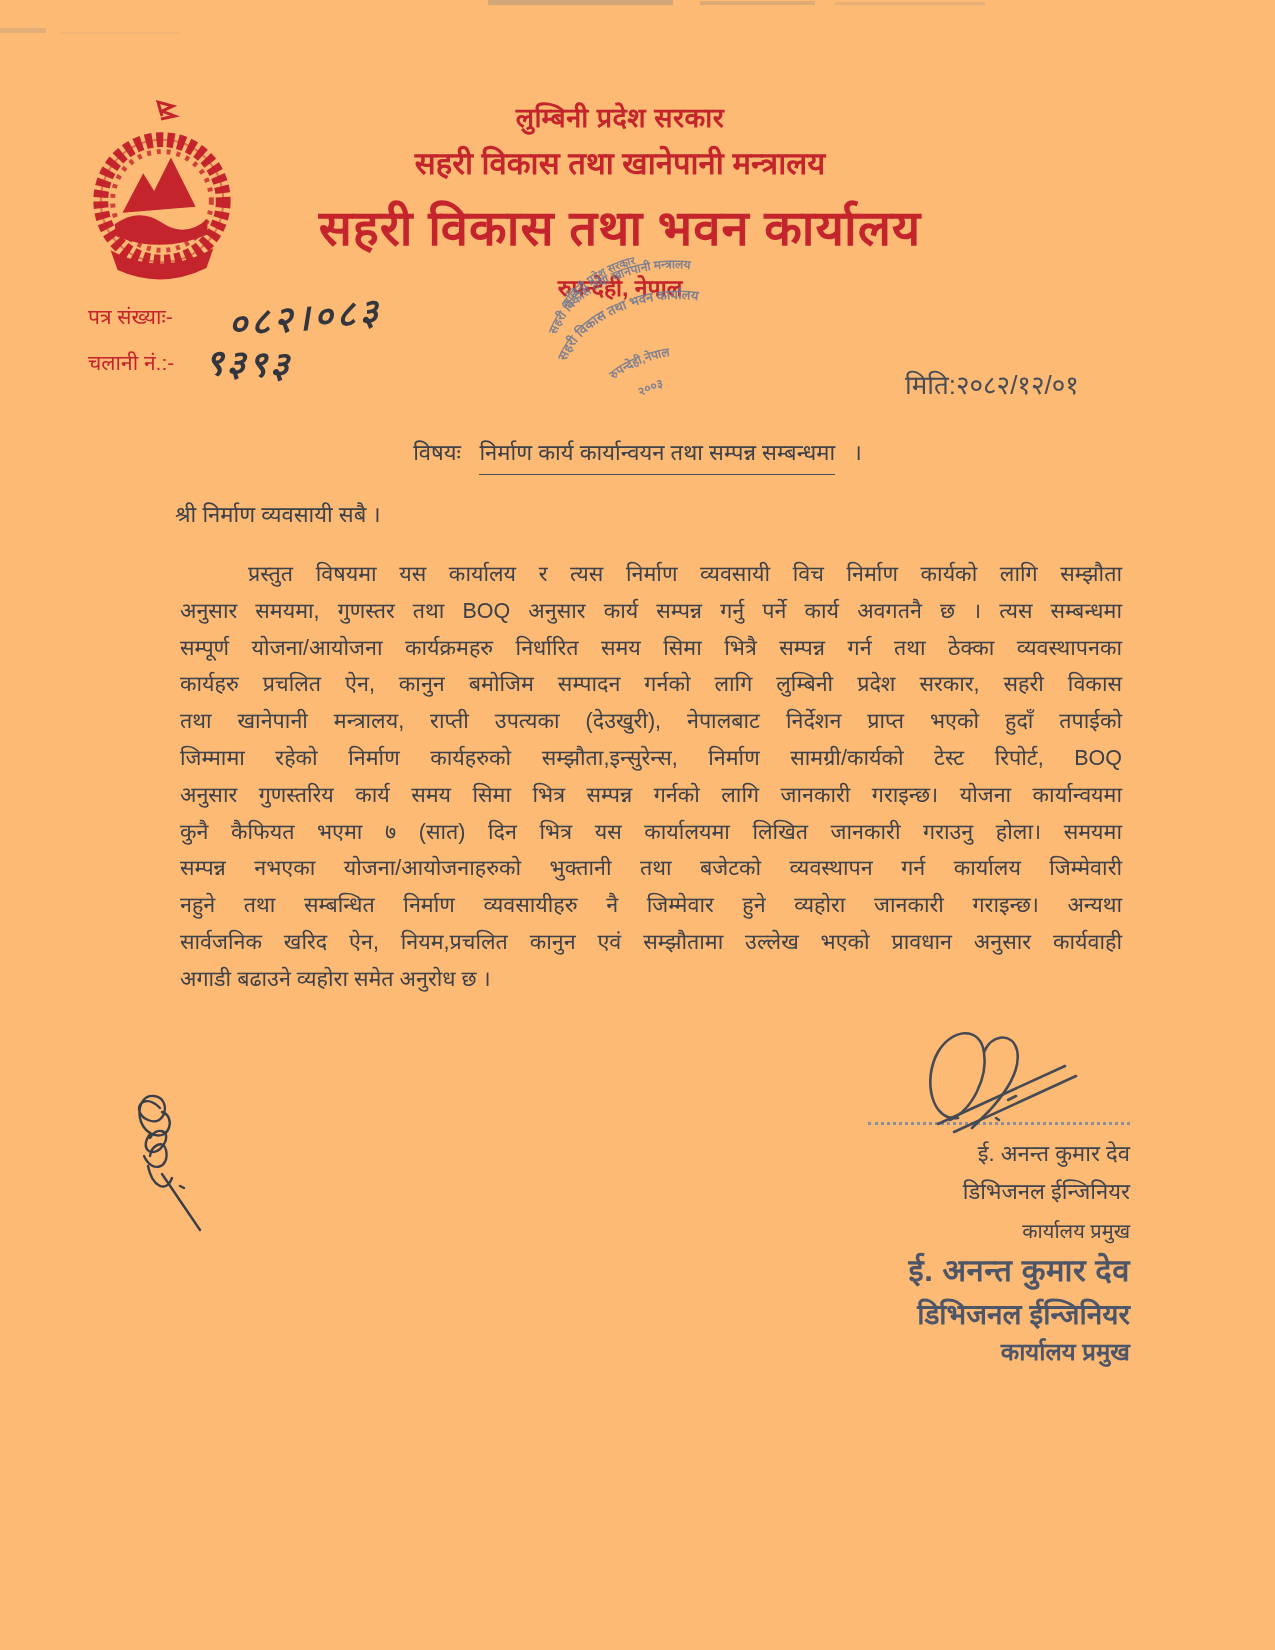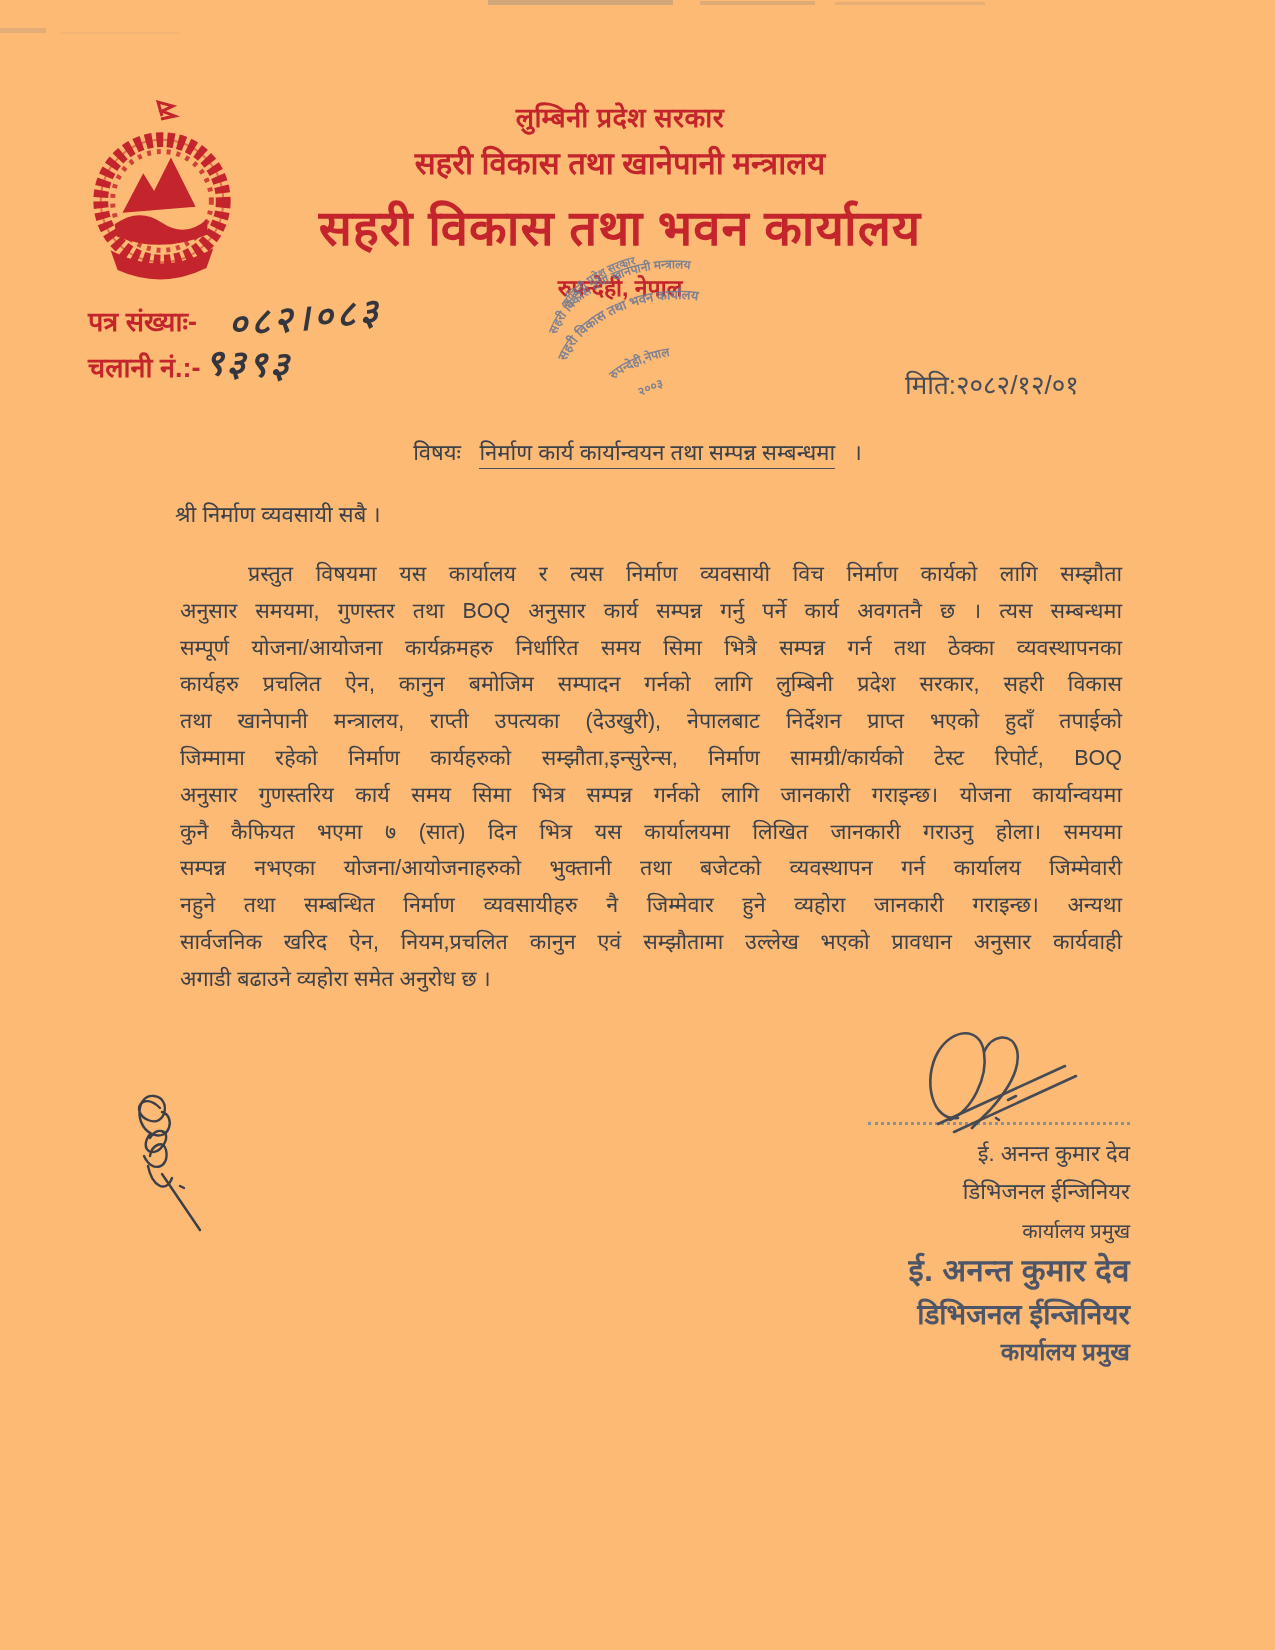--- a/index.html
+++ b/index.html
@@ -25,31 +25,31 @@
   .lh-center{position:absolute;left:250px;top:98px;width:740px;text-align:center;color:#c4242b;}
   .lh-gov{font-size:27px;font-weight:700;letter-spacing:.5px;}
   .lh-min{font-size:31px;font-weight:700;margin-top:6px;}
   .lh-office{font-size:49px;font-weight:700;margin-top:10px;letter-spacing:1px;}
   .lh-loc{font-size:23px;font-weight:700;margin-top:12px;}
   .phones{position:absolute;right:130px;top:96px;width:260px;text-align:right;color:#c4242b;font-weight:700;font-size:19px;line-height:26px;}
 
   .seal{position:absolute;left:520px;top:238px;width:270px;height:170px;opacity:.88;}
 
   
-  .ref-label{position:absolute;color:#c4242b;font-weight:700;font-size:27px;}
+  .ref-label{position:absolute;color:#c4242b;font-weight:400;font-size:21px;}
   .ref-patra{left:88px;top:302px;}
   .ref-chalani{left:88px;top:348px;}
   .handwrit{position:absolute;color:#33363f;font-size:36px;font-style:italic;font-weight:600;}
   .hw-patra{left:228px;top:292px;transform:rotate(-5deg);letter-spacing:4px;}
   .hw-chalani{left:205px;top:338px;transform:rotate(2deg);letter-spacing:3px;}
   .date-line{position:absolute;left:905px;top:366px;font-size:26px;color:#474c56;}
 
   
   .subject{position:absolute;left:0;top:436px;width:1275px;text-align:center;font-size:22px;color:#3d4149;}
-  .subject .u{border-bottom:1.6px solid #4a4f58;padding-bottom:3px;}
+  .subject .u{border-bottom:1.6px solid #4a4f58;padding-bottom:9px;}
   .salutation{position:absolute;left:175px;top:498px;font-size:22px;color:#3d4149;}
 
   
   .body-block{position:absolute;left:180px;top:556px;width:942px;font-size:21.5px;color:#3d4149;}
   .body-line{line-height:36.8px;text-align:justify;text-align-last:justify;white-space:normal;}
   .body-line.first{padding-left:68px;}
   .body-line.last{text-align-last:left;}
 
   
   .scribble-left{position:absolute;left:122px;top:1082px;width:110px;height:150px;}

